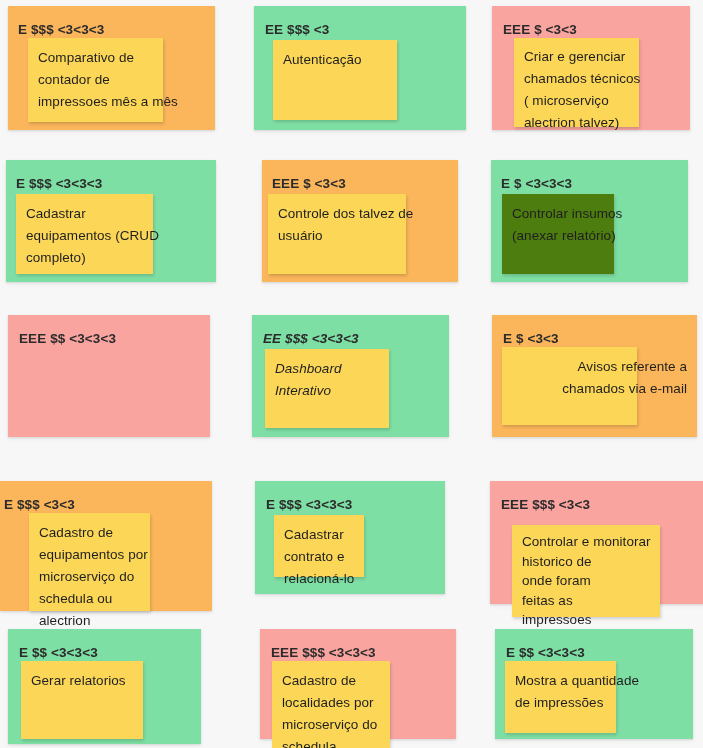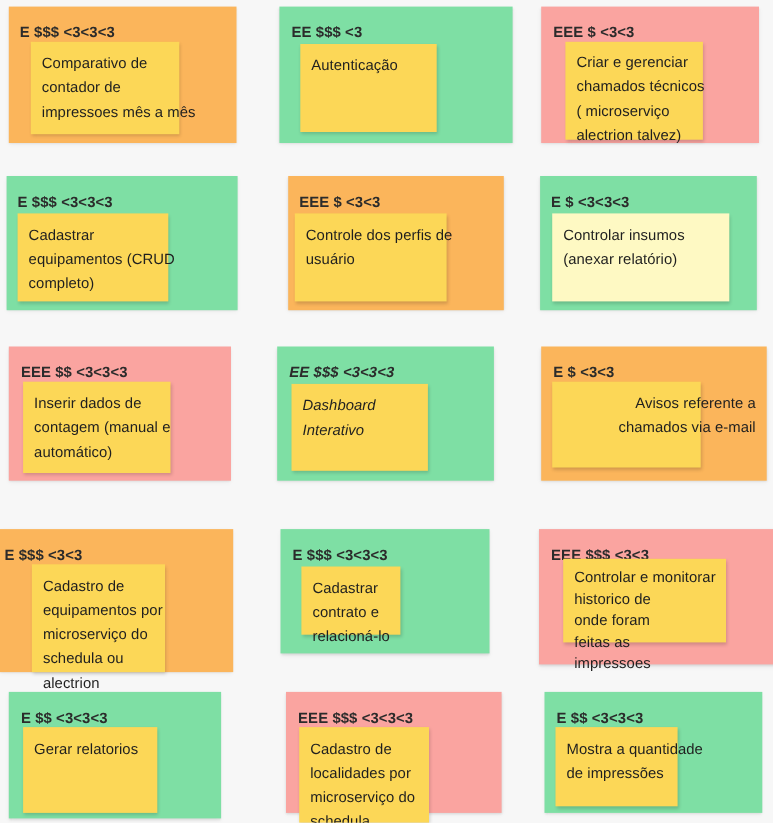--- a/index.html
+++ b/index.html
@@ -88,38 +88,33 @@
       <div class="card-header" style="left: 10px; top: 16px;">E $$$ &lt;3&lt;3&lt;3</div>
       <div class="note" style="left: 10px; top: 34px; width: 137px; height: 80px; background: rgb(252, 215, 87);">
         <div class="note-text" style="left: 10px; top: 9px; width: 177px;">Cadastrar
 equipamentos (CRUD
 completo)</div>
       </div>
     </div>
     <div class="card" style="left: 262px; top: 160px; width: 196px; height: 122px; background: rgb(251, 181, 91);">
       <div class="card-header" style="left: 10px; top: 16px;">EEE $ &lt;3&lt;3</div>
       <div class="note" style="left: 6px; top: 34px; width: 138px; height: 80px; background: rgb(252, 215, 87);">
-        <div class="note-text" style="left: 10px; top: 9px; width: 178px;">Controle dos perfis de
+        <div class="note-text" style="left: 10px; top: 9px; width: 178px;">Controle dos talvez de
 usuário</div>
       </div>
     </div>
     <div class="card" style="left: 491px; top: 160px; width: 197px; height: 122px; background: rgb(126, 223, 164);">
       <div class="card-header" style="left: 10px; top: 16px;">E $ &lt;3&lt;3&lt;3</div>
-      <div class="note" style="left: 11px; top: 34px; width: 161px; height: 80px; background: #fef9c3;">
+      <div class="note" style="left: 11px; top: 34px; width: 112px; height: 80px; background: #4d7c0f;">
         <div class="note-text" style="left: 10px; top: 9px; width: 176px;">Controlar insumos
 (anexar relatório)</div>
       </div>
     </div>
     <div class="card" style="left: 8px; top: 315px; width: 202px; height: 122px; background: rgb(250, 164, 160);">
       <div class="card-header" style="left: 11px; top: 16px;">EEE $$ &lt;3&lt;3&lt;3</div>
-      <div class="note" style="left: 13px; top: 32px; width: 134px; height: 83px; background: rgb(252, 215, 87);">
-        <div class="note-text" style="left: 10px; top: 9px; width: 174px;">Inserir dados de
-contagem (manual e
-automático)</div>
-      </div>
     </div>
     <div class="card" style="left: 252px; top: 315px; width: 197px; height: 122px; background: rgb(126, 223, 164); font-style: italic;">
       <div class="card-header" style="left: 11px; top: 16px;">EE $$$ &lt;3&lt;3&lt;3</div>
       <div class="note" style="left: 13px; top: 34px; width: 124px; height: 79px; background: rgb(252, 215, 87);">
         <div class="note-text" style="left: 10px; top: 9px; width: 164px;">Dashboard
 Interativo</div>
       </div>
     </div>
     <div class="card" style="left: 492px; top: 315px; width: 205px; height: 122px; background: rgb(251, 181, 91); text-align: right;">
       <div class="card-header" style="left: 11px; top: 16px;">E $ &lt;3&lt;3</div>
@@ -141,21 +136,21 @@
     <div class="card" style="left: 255px; top: 481px; width: 190px; height: 113px; background: rgb(126, 223, 164);">
       <div class="card-header" style="left: 11px; top: 16px;">E $$$ &lt;3&lt;3&lt;3</div>
       <div class="note" style="left: 19px; top: 34px; width: 90px; height: 62px; background: rgb(252, 215, 87);">
         <div class="note-text" style="left: 10px; top: 9px; width: 130px;">Cadastrar
 contrato e
 relacioná-lo</div>
       </div>
     </div>
     <div class="card" style="left: 473px; top: 481px; width: 220px; height: 123px; background: rgb(250, 164, 160); margin-left: 17px;">
       <div class="card-header" style="left: 11px; top: 16px;">EEE $$$ &lt;3&lt;3</div>
-      <div class="note" style="left: 22px; top: 27px; width: 148px; height: 76px; background: rgb(252, 215, 87);">
+      <div class="note" style="left: 22px; top: 44px; width: 148px; height: 92px; background: rgb(252, 215, 87);">
         <div class="note-text tight" style="left: 10px; top: 7px; width: 188px;">Controlar e monitorar
 historico de
 onde foram
 feitas as
 impressoes</div>
       </div>
     </div>
     <div class="card" style="left: 8px; top: 629px; width: 193px; height: 115px; background: rgb(126, 223, 164);">
       <div class="card-header" style="left: 11px; top: 16px;">E $$ &lt;3&lt;3&lt;3</div>
       <div class="note" style="left: 13px; top: 32px; width: 122px; height: 78px; background: rgb(252, 215, 87);">

